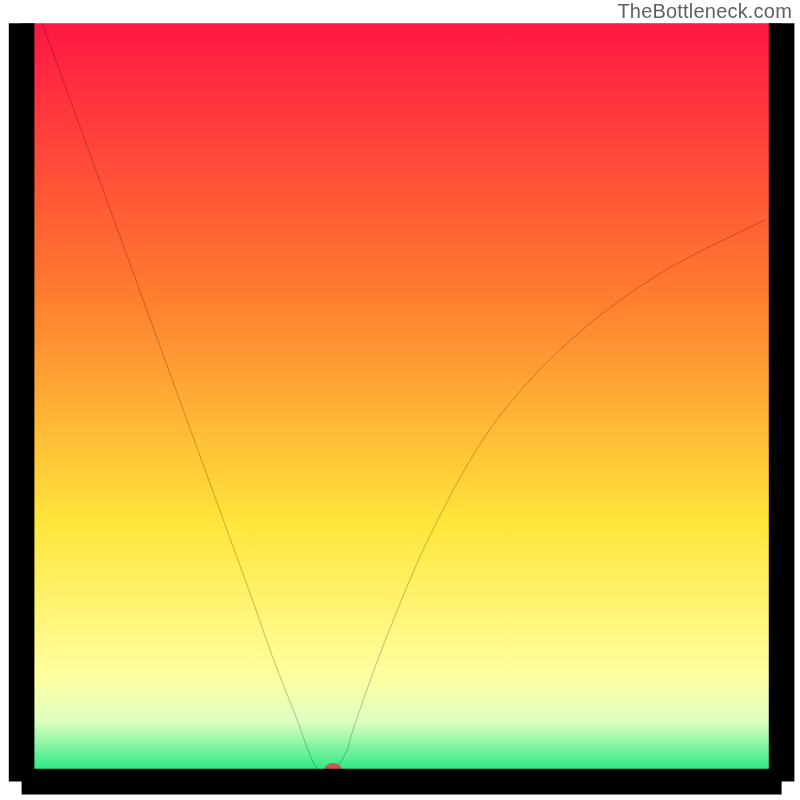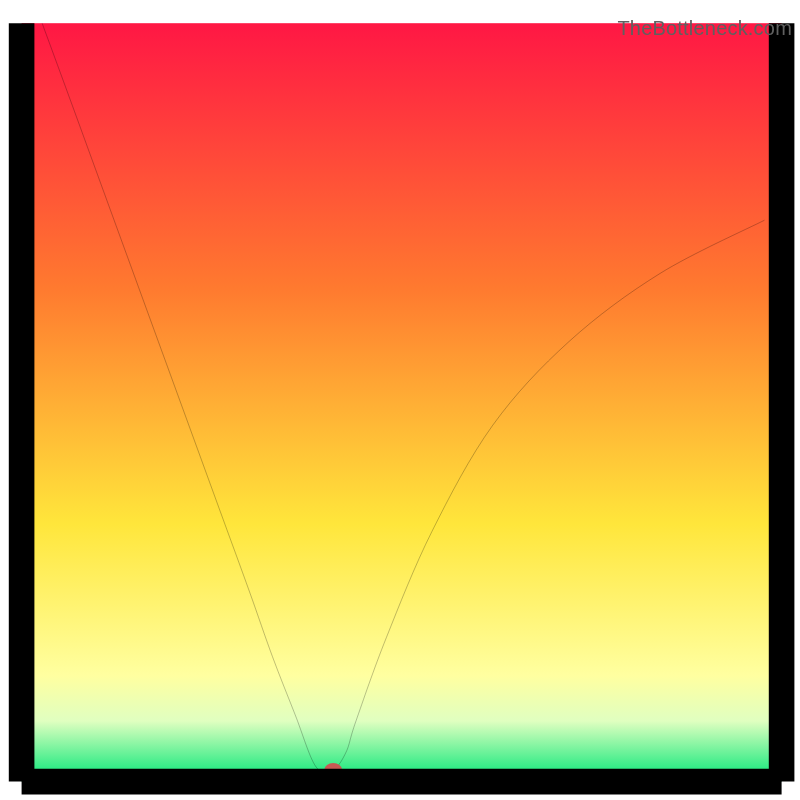--- a/index.html
+++ b/index.html
@@ -11,21 +11,21 @@
     overflow: hidden;
     font-family: Arial, Helvetica, sans-serif;
   }
   .wrap {
     position: relative;
     width: 800px;
     height: 800px;
   }
   .watermark {
     position: absolute;
-    top: 17px;
+    top: 0;
     right: 8px;
     color: #606060;
     font-size: 20px;
     font-weight: 400;
     letter-spacing: 0.2px;
     z-index: 3;
   }
   svg.chart {
     position: absolute;
     top: 0;

